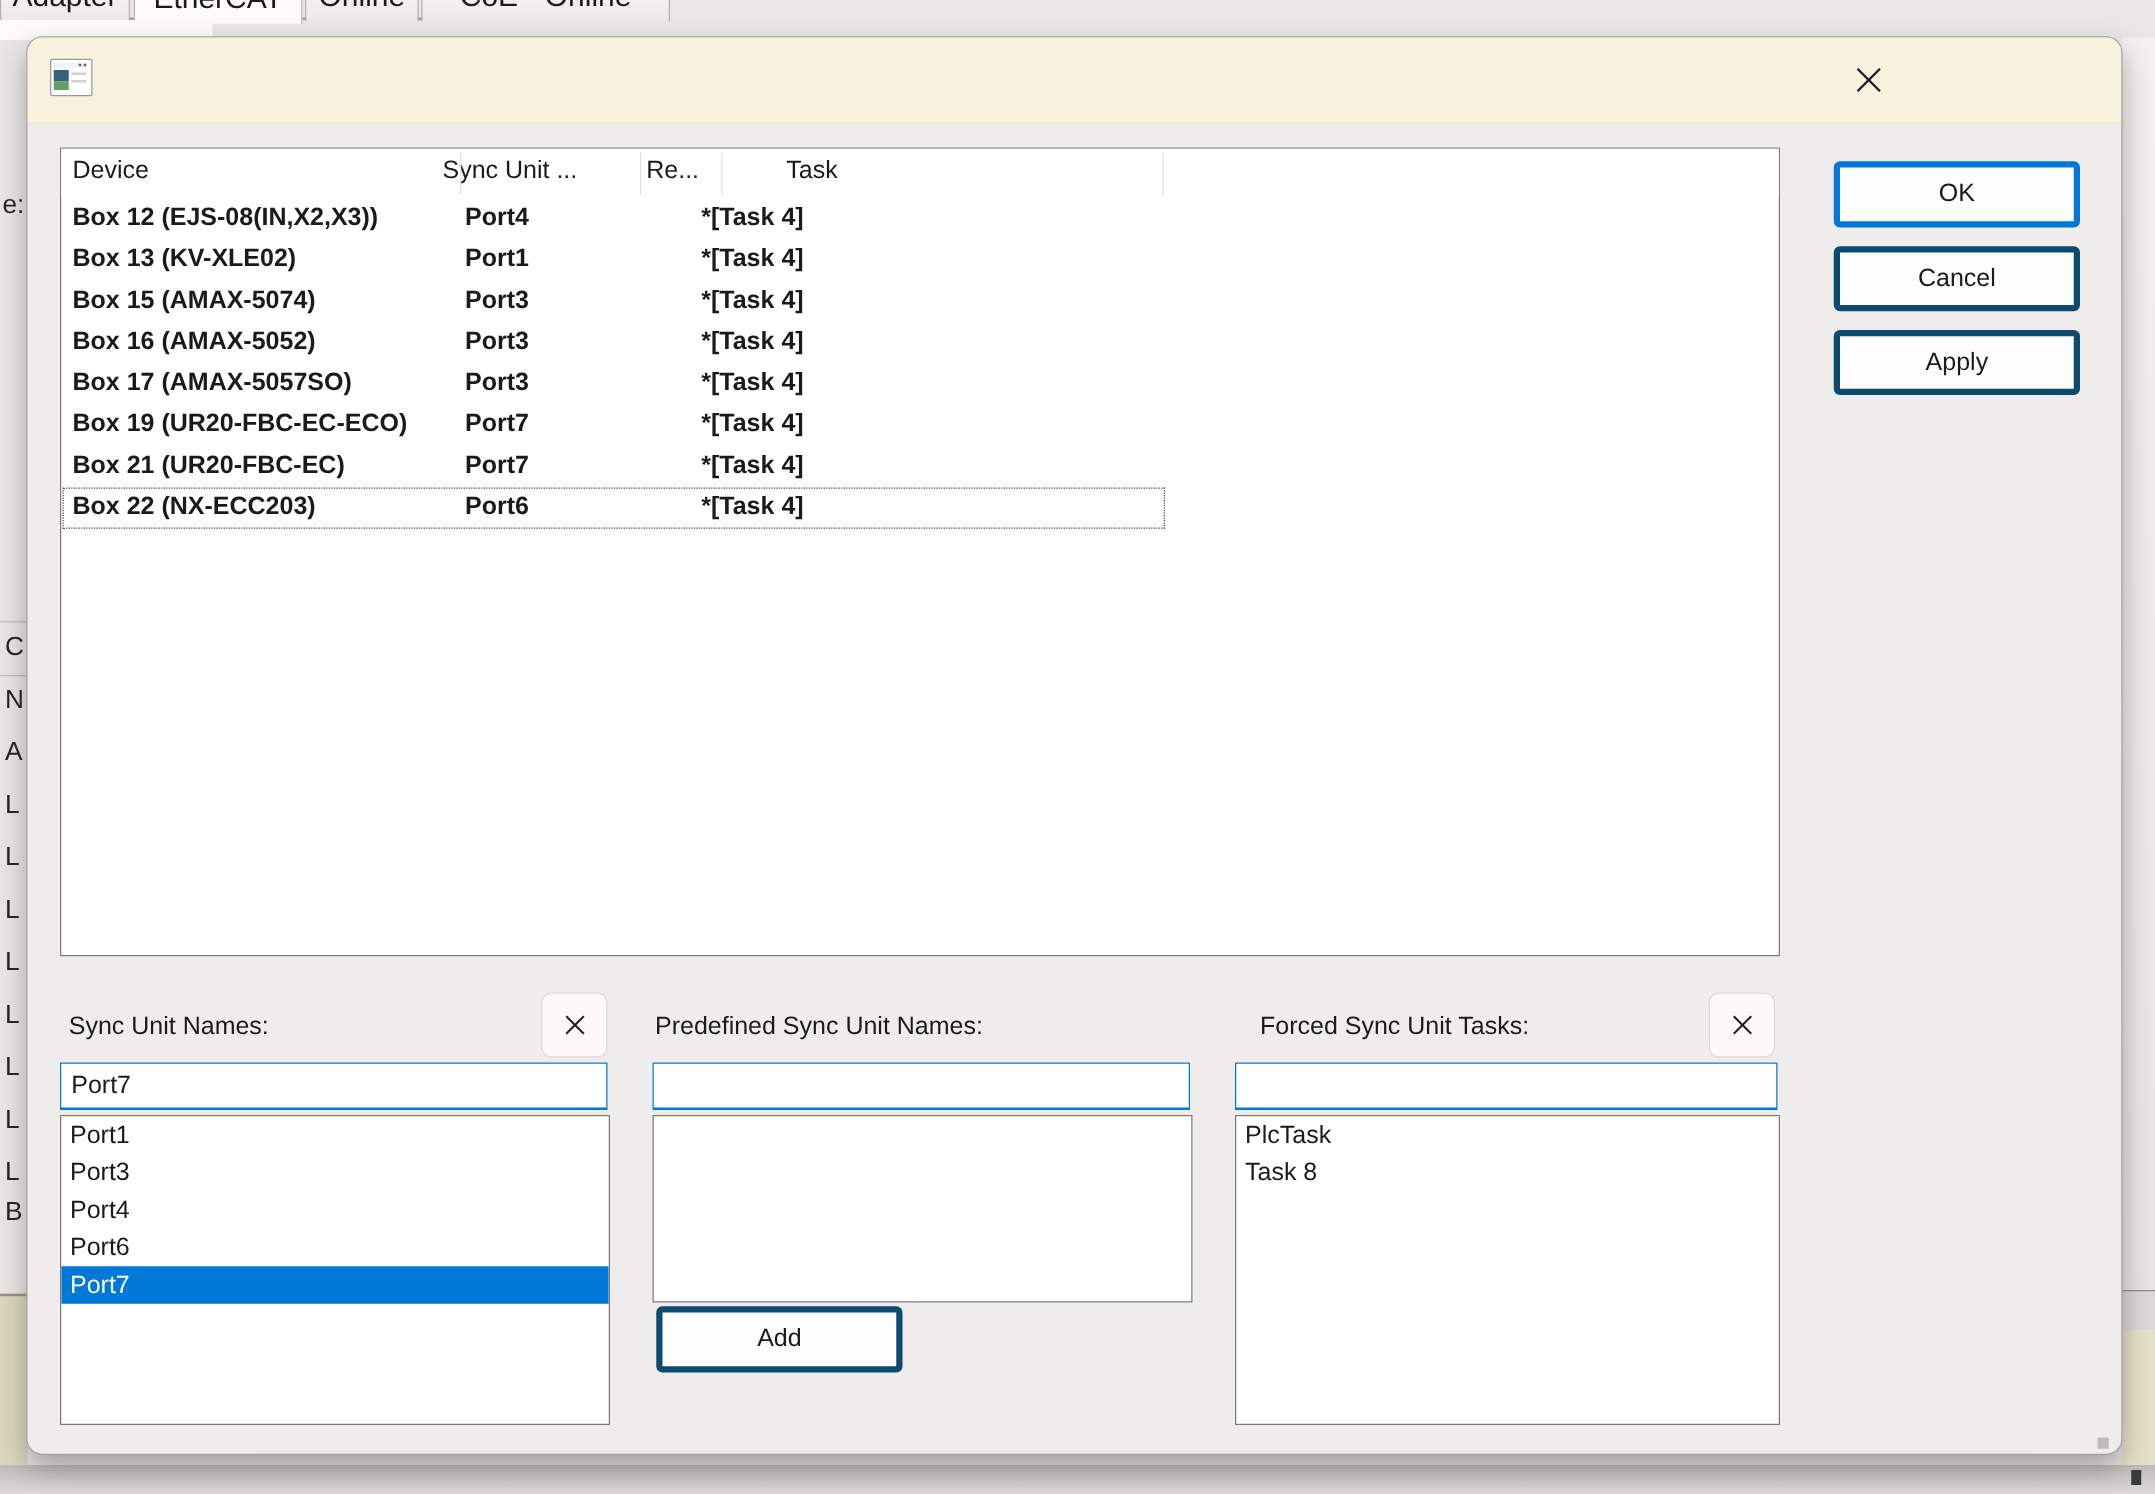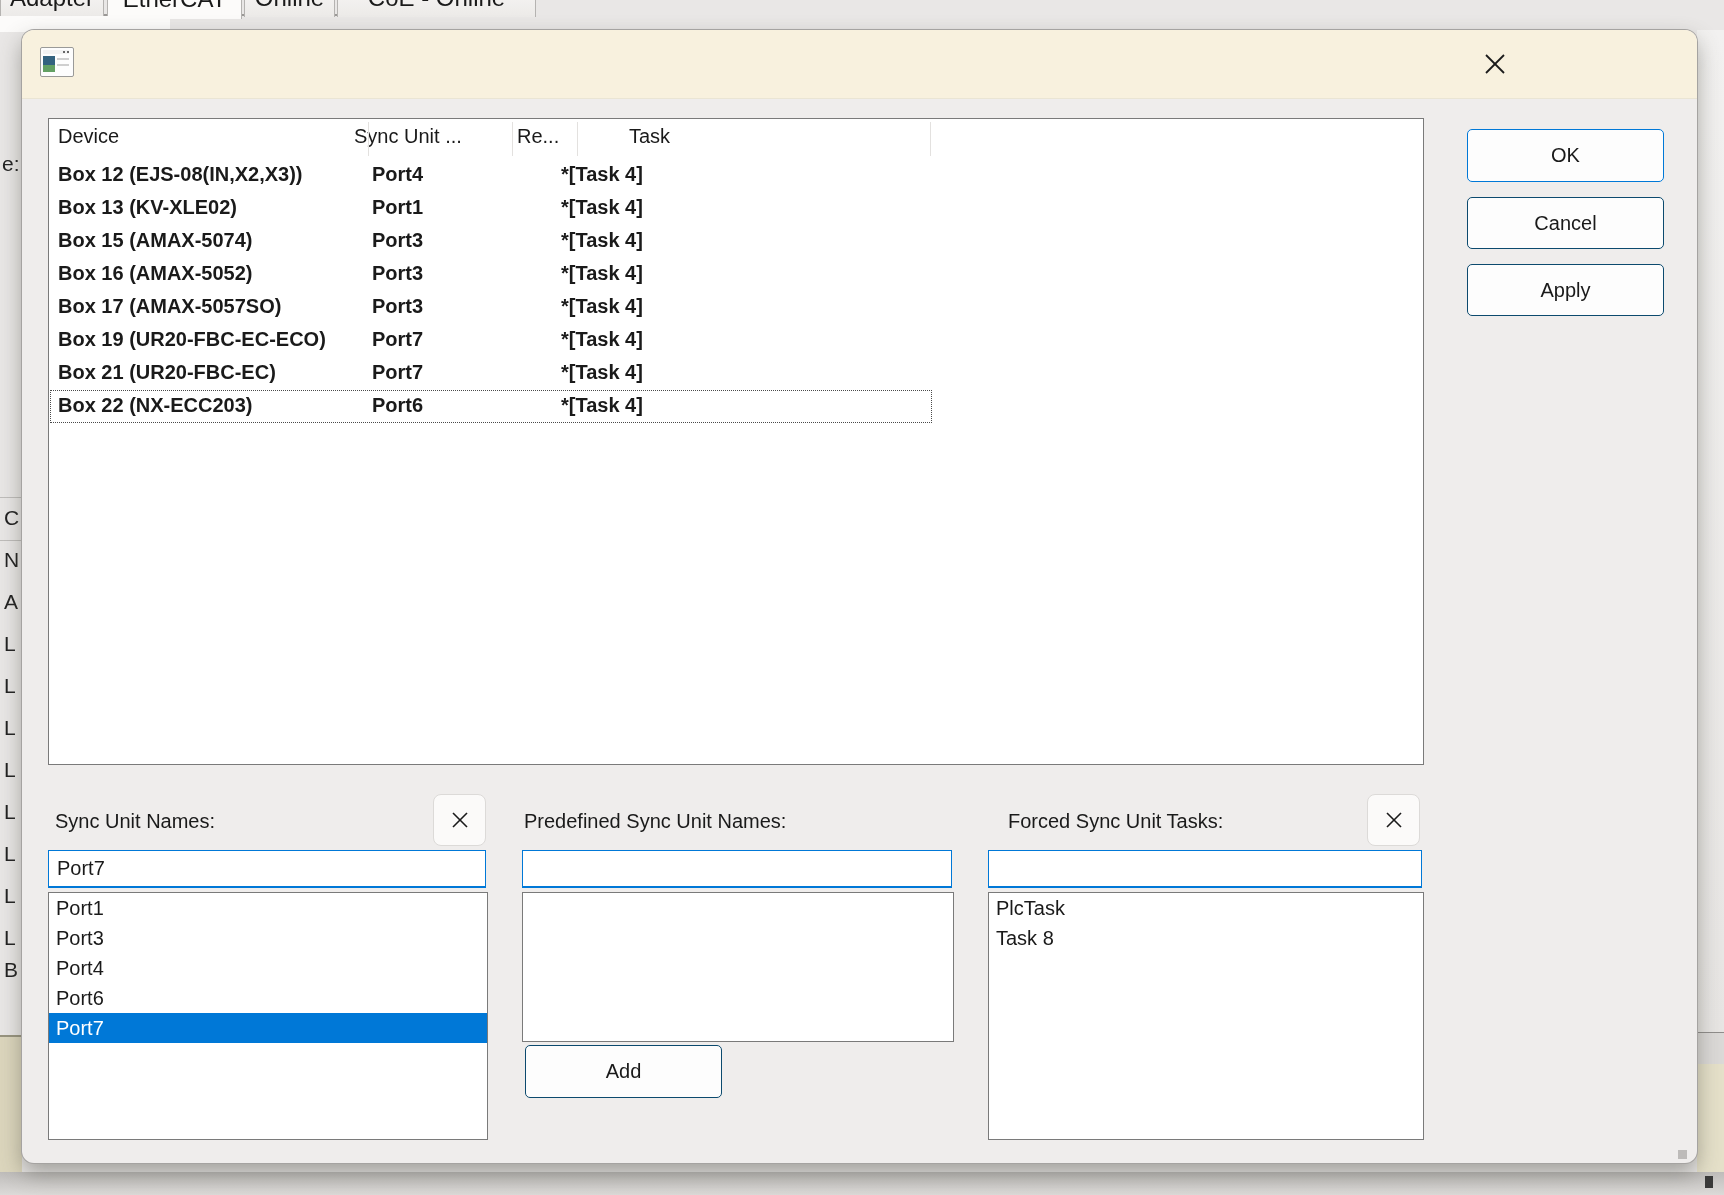--- a/index.html
+++ b/index.html
@@ -46,21 +46,21 @@
   .mlhead{position:absolute;left:0;top:0;width:100%;height:40px;background:#fff;}
   .mlhead .hsep{position:absolute;top:3px;width:1px;height:34px;background:#E3E1DF;}
   .hcell{position:absolute;top:6px;white-space:nowrap;}
   .trow{position:absolute;left:0;width:100%;height:33px;}
   .tcell{position:absolute;top:4px;white-space:nowrap;font-weight:bold;}
   .c-dev{left:9px;}  .c-sync{left:323px;}  .c-task{left:512px;}
   .h-dev{left:9px;}  .h-sync{left:305px;}  .h-re{left:468px;text-align:right;}  .h-task{left:536px;margin-left:44px;}
   .focus-rect{position:absolute;left:1px;top:0px;width:880px;height:31px;border:1px dotted #4A4A4A;}
 
   
-  .btn{background:#FDFDFD;border:1px solid #0c4a6e;border-radius:5px;font-size:20px;color:#1A1A1A;
+  .btn{background:#FDFDFD;border:5px solid #0c4a6e;border-radius:5px;font-size:20px;color:#1A1A1A;
        font-family:"Liberation Sans",sans-serif;display:flex;align-items:center;justify-content:center;cursor:pointer;}
   .btn-ok{left:1445px;top:99px;width:197px;height:53px;border-color:#0078D7;}
   .btn-cancel{left:1445px;top:167px;width:197px;height:52px;}
   .btn-apply{left:1445px;top:234px;width:197px;height:52px;}
   .btn-add{left:503px;top:1015px;width:197px;height:53px;}
   .btn-del{left:734px;top:1015px;width:196px;height:53px;}
 
   
   .seclabel{top:776px;height:30px;font-size:20px;display:flex;align-items:center;white-space:nowrap;}
   .xbtn{top:764px;width:53px;height:52px;background:#FBFAF9;border:1px solid #DCDAD8;border-radius:8px;

